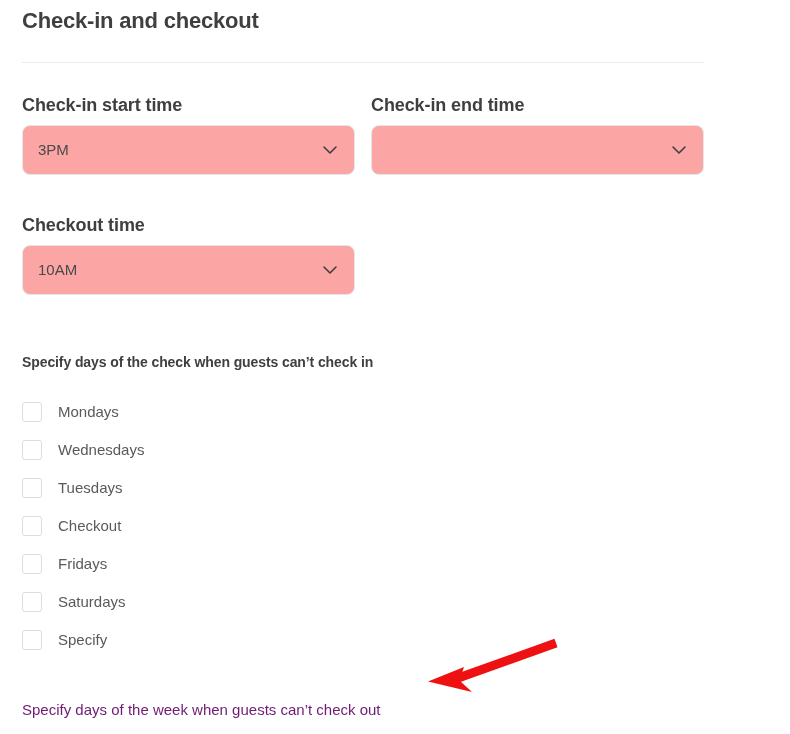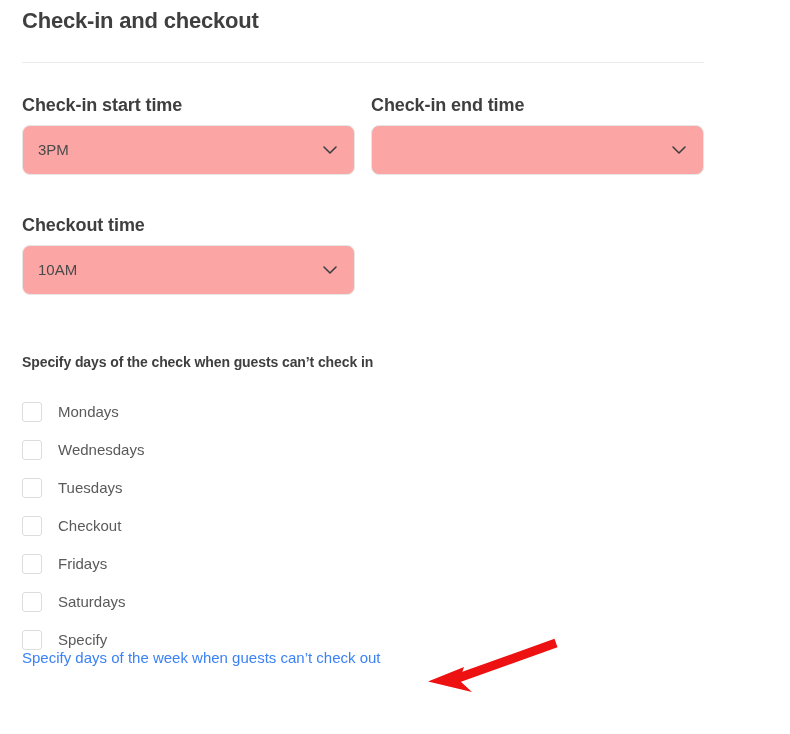--- a/index.html
+++ b/index.html
@@ -135,23 +135,23 @@
     font-size: 15px;
     color: #5a5a5a;
     line-height: 20px;
     white-space: nowrap;
   }
 
   
   .bottom-link {
     position: absolute;
     left: 22px;
-    top: 648px;
+    top: 700px;
     font-size: 15px;
-    color: #3b82f6;
+    color: #701a75;
     line-height: 20px;
     text-decoration: none;
     white-space: nowrap;
     cursor: pointer;
   }
 
   
   .annotation-arrow {
     position: absolute;
     left: 415px;

